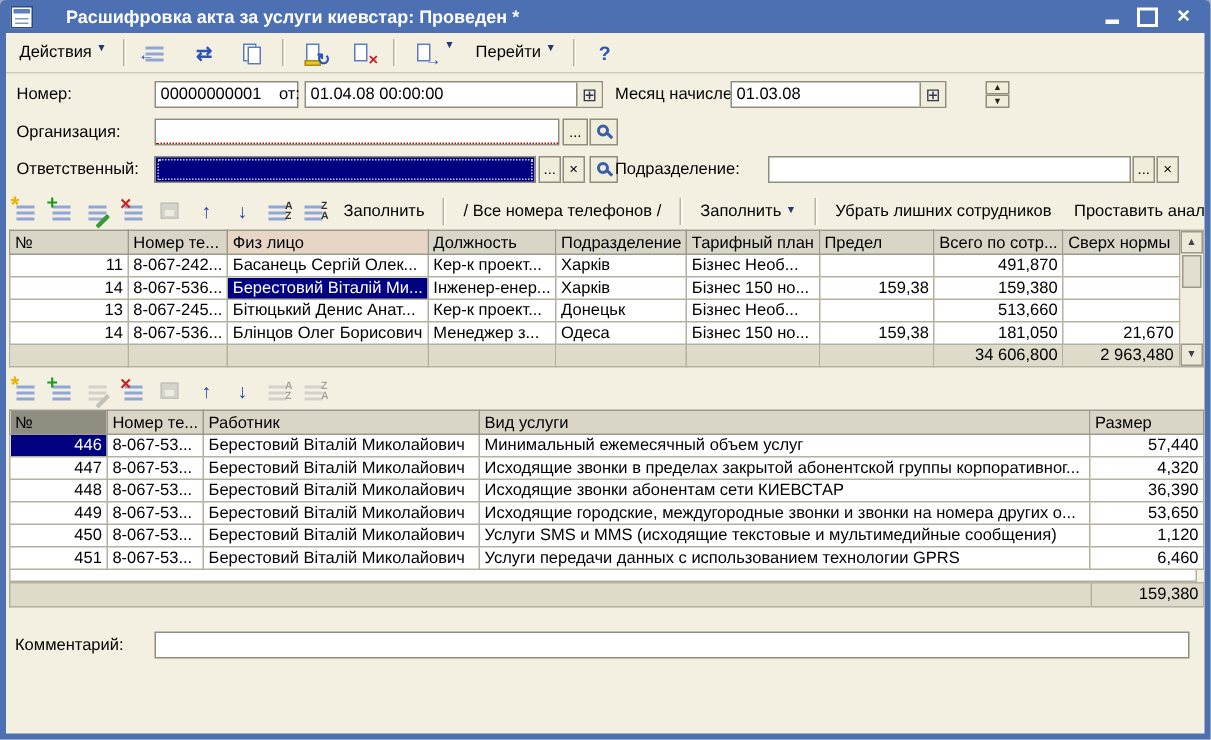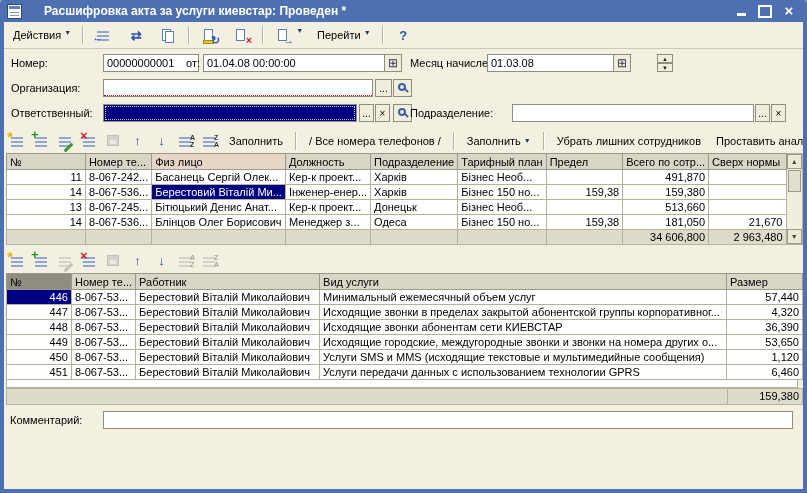--- a/index.html
+++ b/index.html
@@ -88,21 +88,21 @@
   .sthumb { height:22px; margin:1px; border:1px solid #9c998a; background:#e2dfce; }
   .strack { flex:1; }
   .gap { height:4px; flex:0 0 auto; }
   .t2block { margin-left:2px; flex:0 0 auto; }
   .t2total { display:flex; margin-left:2px; flex:0 0 auto; }
   .t2total .fill { flex:1; background:#dedbca; border:1px solid #b4b1a1; border-right:none; height:17px; }
   .t2total .amount { width:76px; background:#dedbca; border:1px solid #b4b1a1; height:17px; text-align:right; padding:1px 3px; }
   .t2empty { height:8px; background:#fff; border:1px solid #b4b1a1; border-top:none; margin-left:2px; width:792px; flex:0 0 auto; }
 
   
-  .comment-row { display:flex; align-items:center; padding:4px 4px 2px 6px; flex:0 0 auto; margin-top:2px; }
+  .comment-row { display:flex; align-items:center; padding:4px 4px 2px 6px; flex:0 0 auto; margin-top:12px; }
   .comment-row .flabel2 { width:93px; flex:0 0 auto; }
   .comment-field { flex:1; height:18px; border:1px solid #8f8d7f; background:#fff; display:flex; margin-right:6px; }
   .comment-field input { border:none; outline:none; flex:1; font:11px "Liberation Sans",sans-serif; padding:0 3px; }
   .footer { margin-top:auto; height:25px; background:#e3e0cf; border-top:1px solid #b5b2a1; display:flex; align-items:center; justify-content:flex-end; padding:0 4px; flex:0 0 auto; }
   .fbtn { padding:3px 9px; display:flex; align-items:center; gap:4px; border-left:1px solid #c2bfad; }
   .fbtn:first-child { border-left:none; }
   .fbtn.bold { font-weight:bold; }
 </style>
 </head>
 <body>

